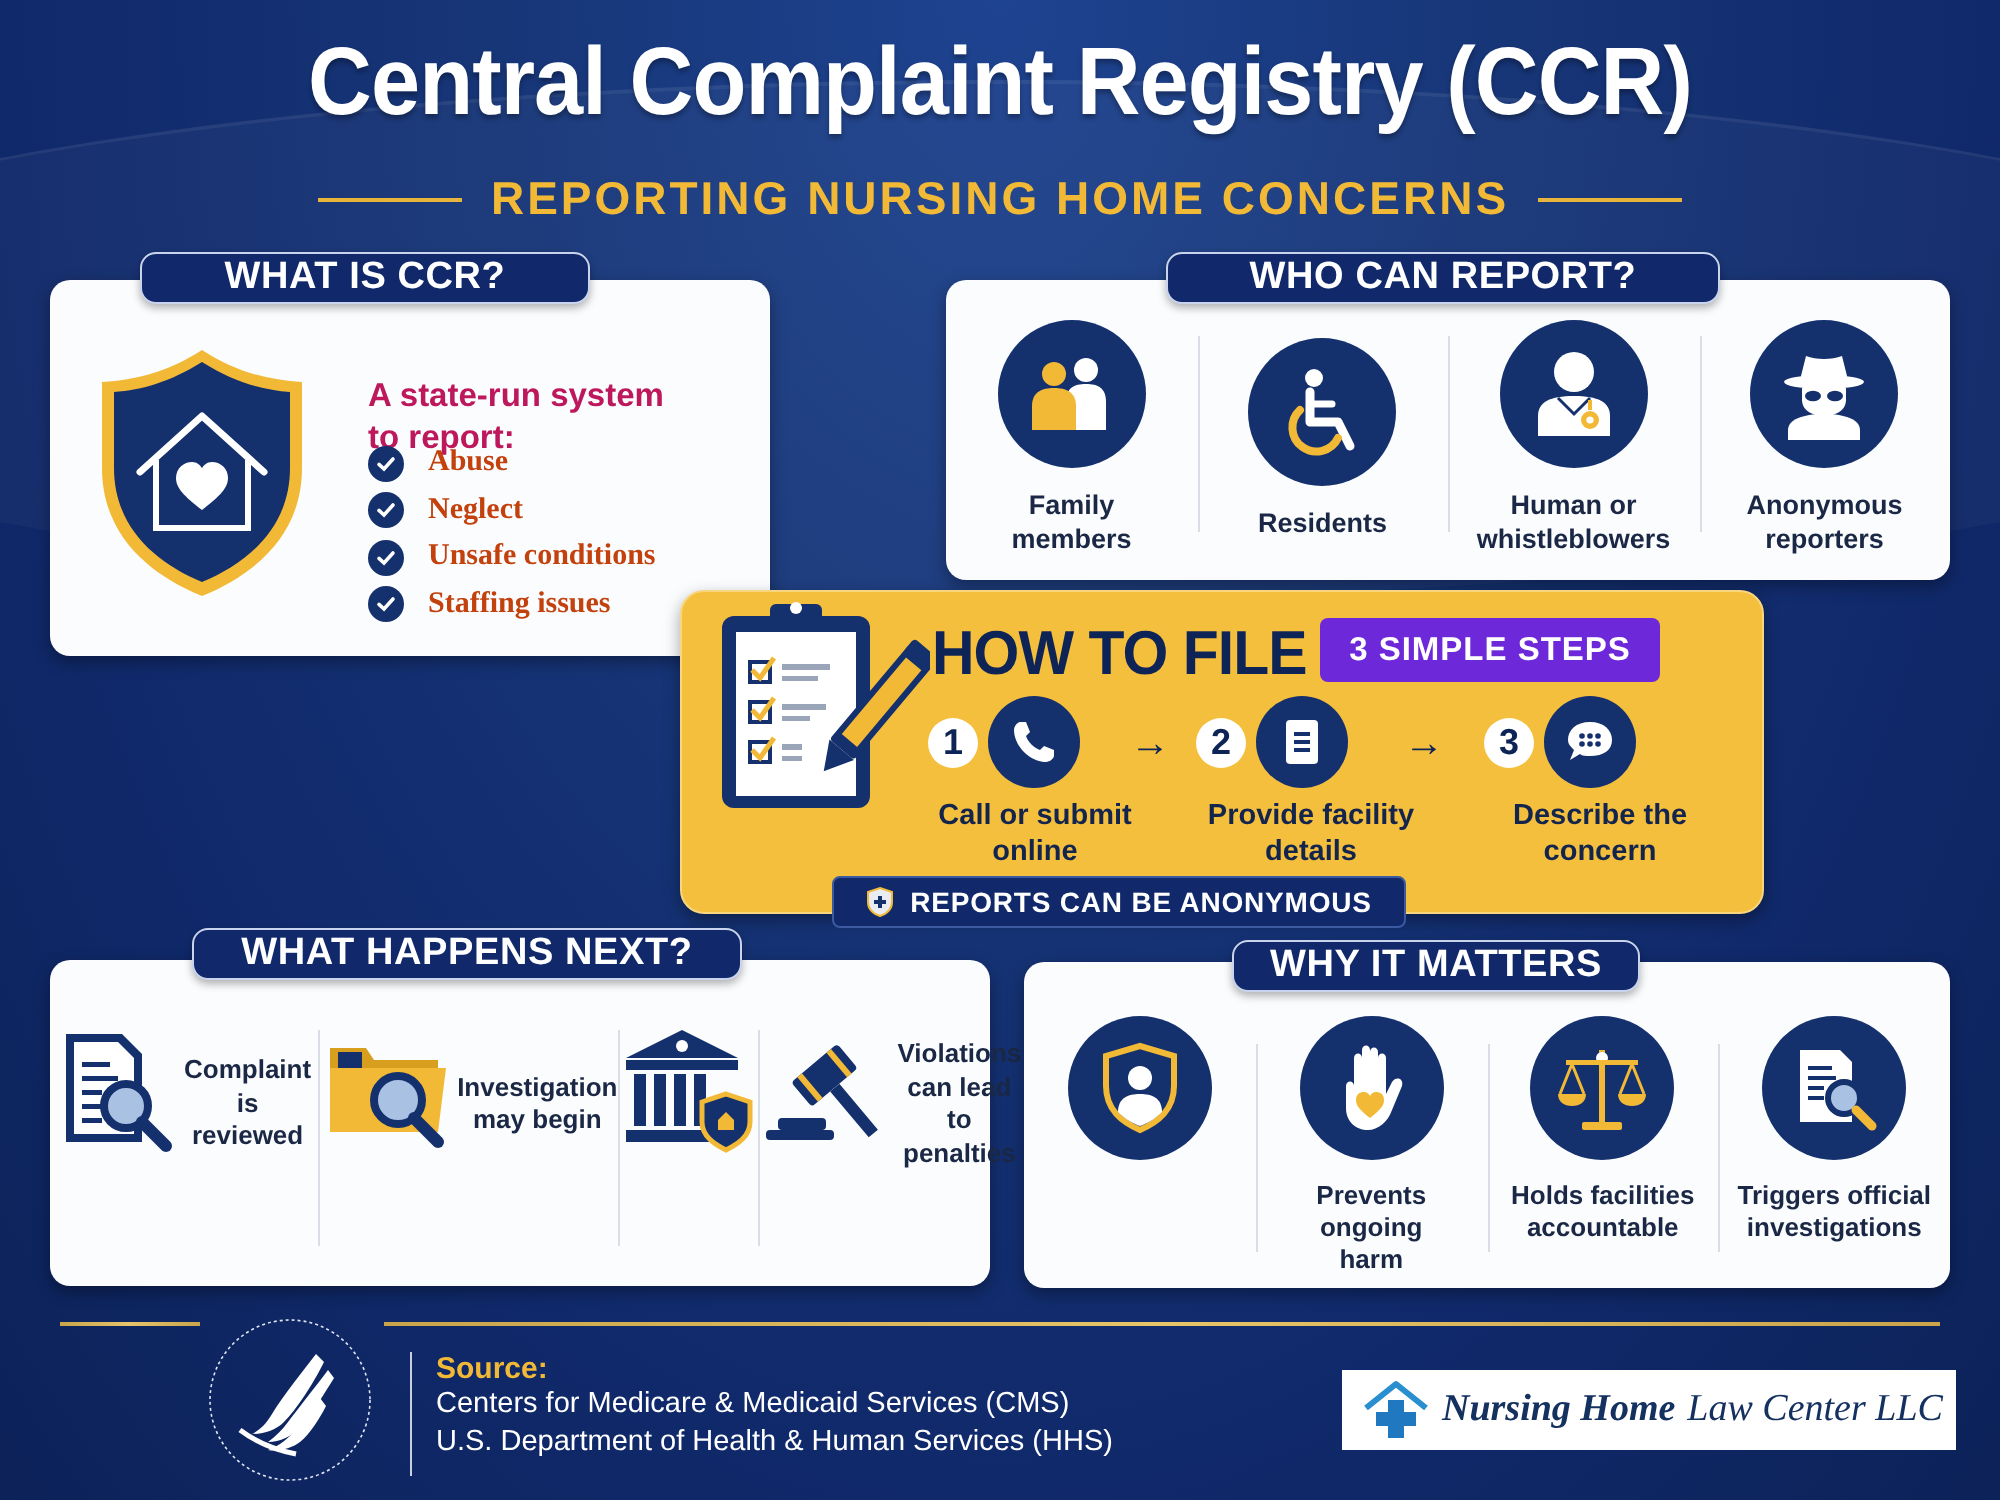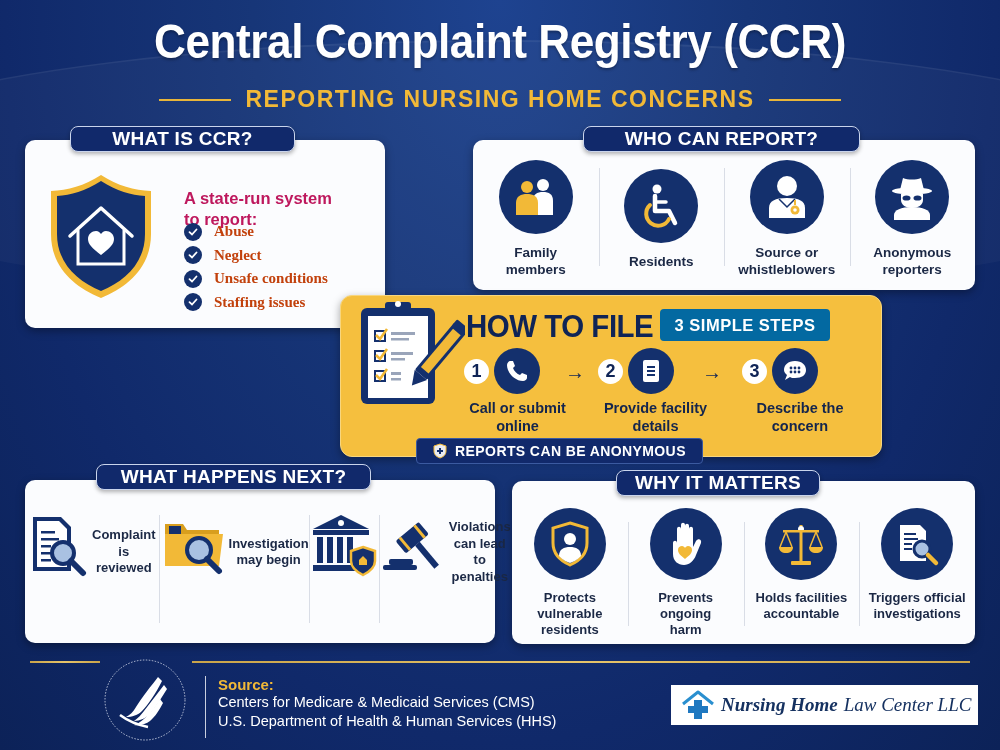--- a/index.html
+++ b/index.html
@@ -57,21 +57,21 @@
   .who-grid { position: absolute; left: 473px; top: 160px; width: 502px; display: flex; }
   .who-item { flex: 1; display: flex; flex-direction: column; align-items: center; position: relative; justify-content: center; }
   .who-item + .who-item::before { content: ""; position: absolute; left: 0; top: 8px; height: 98px; width: 1px; background: #d9dde6; }
   .icon-circle { width: 74px; height: 74px; border-radius: 50%; background: #14306d; display: flex; align-items: center; justify-content: center; }
   .item-label { margin-top: 10px; font-size: 13.5px; font-weight: bold; text-align: center; line-height: 17px; color: #1b2845; }
 
   
   #p-how { position: absolute; left: 340px; top: 295px; width: 542px; height: 162px; background: #f5bf3e; border-radius: 12px; box-shadow: 0 3px 8px rgba(0,0,0,0.35); border: 1.5px solid #f8d67e; }
   .clipboard { position: absolute; left: 355px; top: 298px; width: 110px; height: 112px; }
   .how-title { position: absolute; left: 466px; top: 309px; font-size: 31px; font-weight: bold; color: #0f2456; letter-spacing: -0.5px; font-family: "Liberation Sans Narrow", "Liberation Sans", sans-serif; transform: scaleX(0.95); transform-origin: left; }
-  .how-badge { position: absolute; left: 660px; top: 309px; width: 170px; height: 32px; background: #0369a1; color: #fff; border-radius: 4px; font-size: 16.5px; font-weight: bold; text-align: center; line-height: 32px; letter-spacing: 0.5px; }
+  .how-badge { position: absolute; left: 660px; top: 309px; width: 170px; height: 32px; background: #6d28d9; color: #fff; border-radius: 4px; font-size: 16.5px; font-weight: bold; text-align: center; line-height: 32px; letter-spacing: 0.5px; }
   .step { position: absolute; top: 348px; display: flex; align-items: center; gap: 5px; }
   .step-num { width: 25px; height: 25px; border-radius: 50%; background: #fff; color: #0f2456; font-weight: bold; font-size: 18px; display: flex; align-items: center; justify-content: center; }
   .step-icon { width: 46px; height: 46px; border-radius: 50%; background: #14306d; display: flex; align-items: center; justify-content: center; }
   .step-arrow { position: absolute; top: 361px; font-size: 20px; font-weight: bold; color: #0f2456; }
   .step-label { position: absolute; top: 399px; font-size: 14.5px; font-weight: bold; color: #14254d; text-align: center; line-height: 18px; }
   .anon-badge { position: absolute; left: 416px; top: 438px; width: 287px; height: 26px; background: #11296b; border: 1.5px solid #3b5aa0; border-radius: 4px; color: #fff; font-size: 14px; font-weight: bold; display: flex; align-items: center; justify-content: center; gap: 8px; letter-spacing: 0.4px; }
 
   
   #p-next { left: 25px; top: 480px; width: 470px; height: 163px; }
   #tab-next { left: 96px; top: 464px; width: 275px; }
@@ -196,21 +196,21 @@
       <svg width="44" height="46" viewBox="0 0 44 46">
         <circle cx="22" cy="12" r="10" fill="#fff"></circle>
         <path d="M4 44 L4 34 C4 27 10 24 22 24 C34 24 40 27 40 34 L40 44 Z" fill="#fff"></path>
         <path d="M14 25 L22 33 L30 25" fill="none" stroke="#14306d" stroke-width="1.5"></path>
         <circle cx="30" cy="36" r="4.5" fill="#f2b937"></circle>
         <circle cx="30" cy="36" r="1.8" fill="#fff"></circle>
         <path d="M30 31 L30 26" stroke="#f2b937" stroke-width="2"></path>
       </svg>
     </div>
     <div class="item-label">
-        <div>Source or</div>
+        <div>Human or</div>
         <div>whistleblowers</div>
       </div>
   </div>
   <div class="who-item">
     <div class="icon-circle">
       <svg width="48" height="46" viewBox="0 0 48 46">
         <path d="M12 16 L15 4 C20 6 28 6 33 4 L36 16 Z" fill="#fff"></path>
         <ellipse cx="24" cy="17" rx="20" ry="3.5" fill="#fff"></ellipse>
         <path d="M13 20 L35 20 L35 26 C35 31 30 34 24 34 C18 34 13 31 13 26 Z" fill="#fff"></path>
         <ellipse cx="18.5" cy="24" rx="4" ry="2.6" fill="#14306d"></ellipse>
@@ -385,25 +385,20 @@
 <div class="panel-tab" id="tab-why">WHY IT MATTERS</div>
 <div class="why-grid">
   <div class="why-item">
     <div class="why-circle">
       <svg width="40" height="46" viewBox="0 0 40 46">
         <path d="M20 2 L37 7 L37 22 C37 34 29 40 20 44 C11 40 3 34 3 22 L3 7 Z" fill="none" stroke="#f2b937" stroke-width="3"></path>
         <circle cx="20" cy="18" r="6" fill="#fff"></circle>
         <path d="M9 35 C9 28 14 26 20 26 C26 26 31 28 31 35 C27 39 23 41 20 42 C17 41 13 39 9 35 Z" fill="#fff"></path>
       </svg>
     </div>
-    <div class="why-label">
-        <div>Protects</div>
-        <div>vulnerable</div>
-        <div>residents</div>
-      </div>
   </div>
   <div class="why-item">
     <div class="why-circle">
       <svg width="38" height="46" viewBox="0 0 38 46">
         <path d="M10 22 L10 8 C10 5 14 5 14 8 L14 20 L14 4 C14 1 18 1 18 4 L18 20 L18 5 C18 2 22 2 22 5 L22 20 L22 8 C22 5 26 5 26 8 L26 26 L29 20 C31 17 35 18 34 22 L29 34 C27 40 22 44 17 44 C11 44 6 40 6 33 L6 22 C6 19 10 19 10 22 Z" fill="#fff"></path>
         <path d="M18 38 C13 34 11 32 11 29 C11 26 13 25 15 25 C16.5 25 17.5 26 18 27 C18.5 26 19.5 25 21 25 C23 25 25 26 25 29 C25 32 23 34 18 38 Z" fill="#f2b937"></path>
       </svg>
     </div>
     <div class="why-label">
         <div>Prevents</div>

